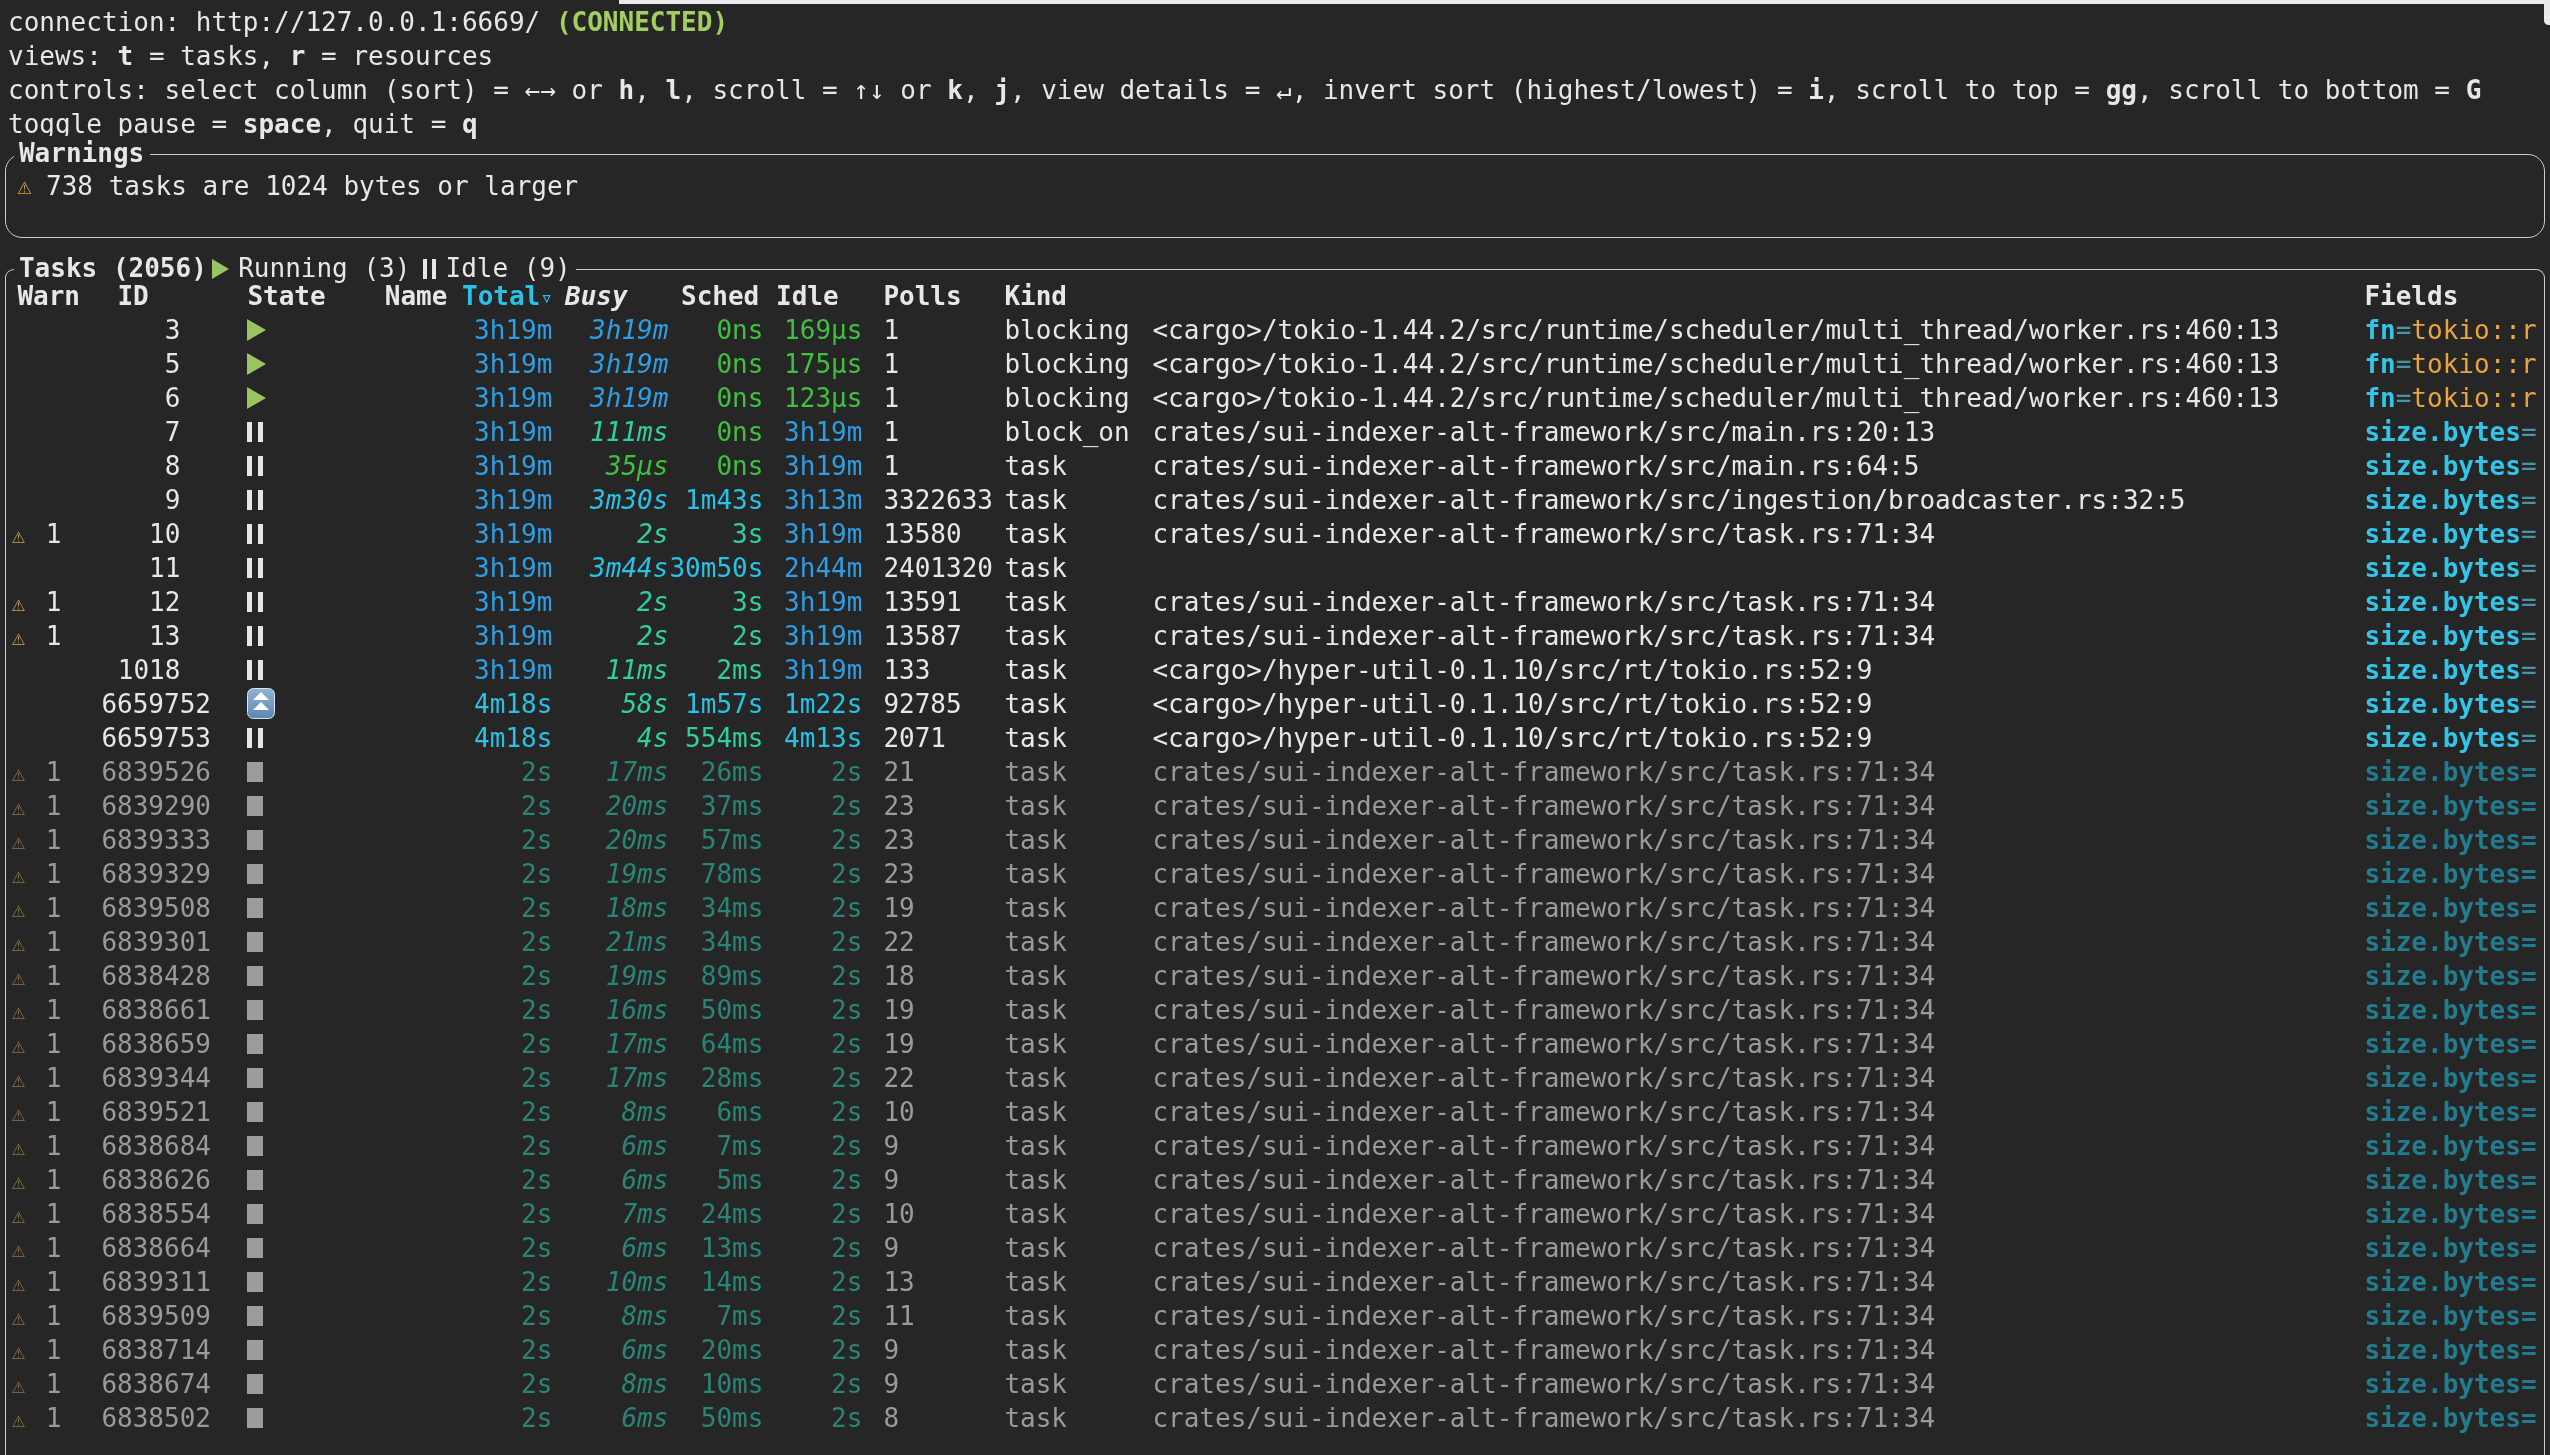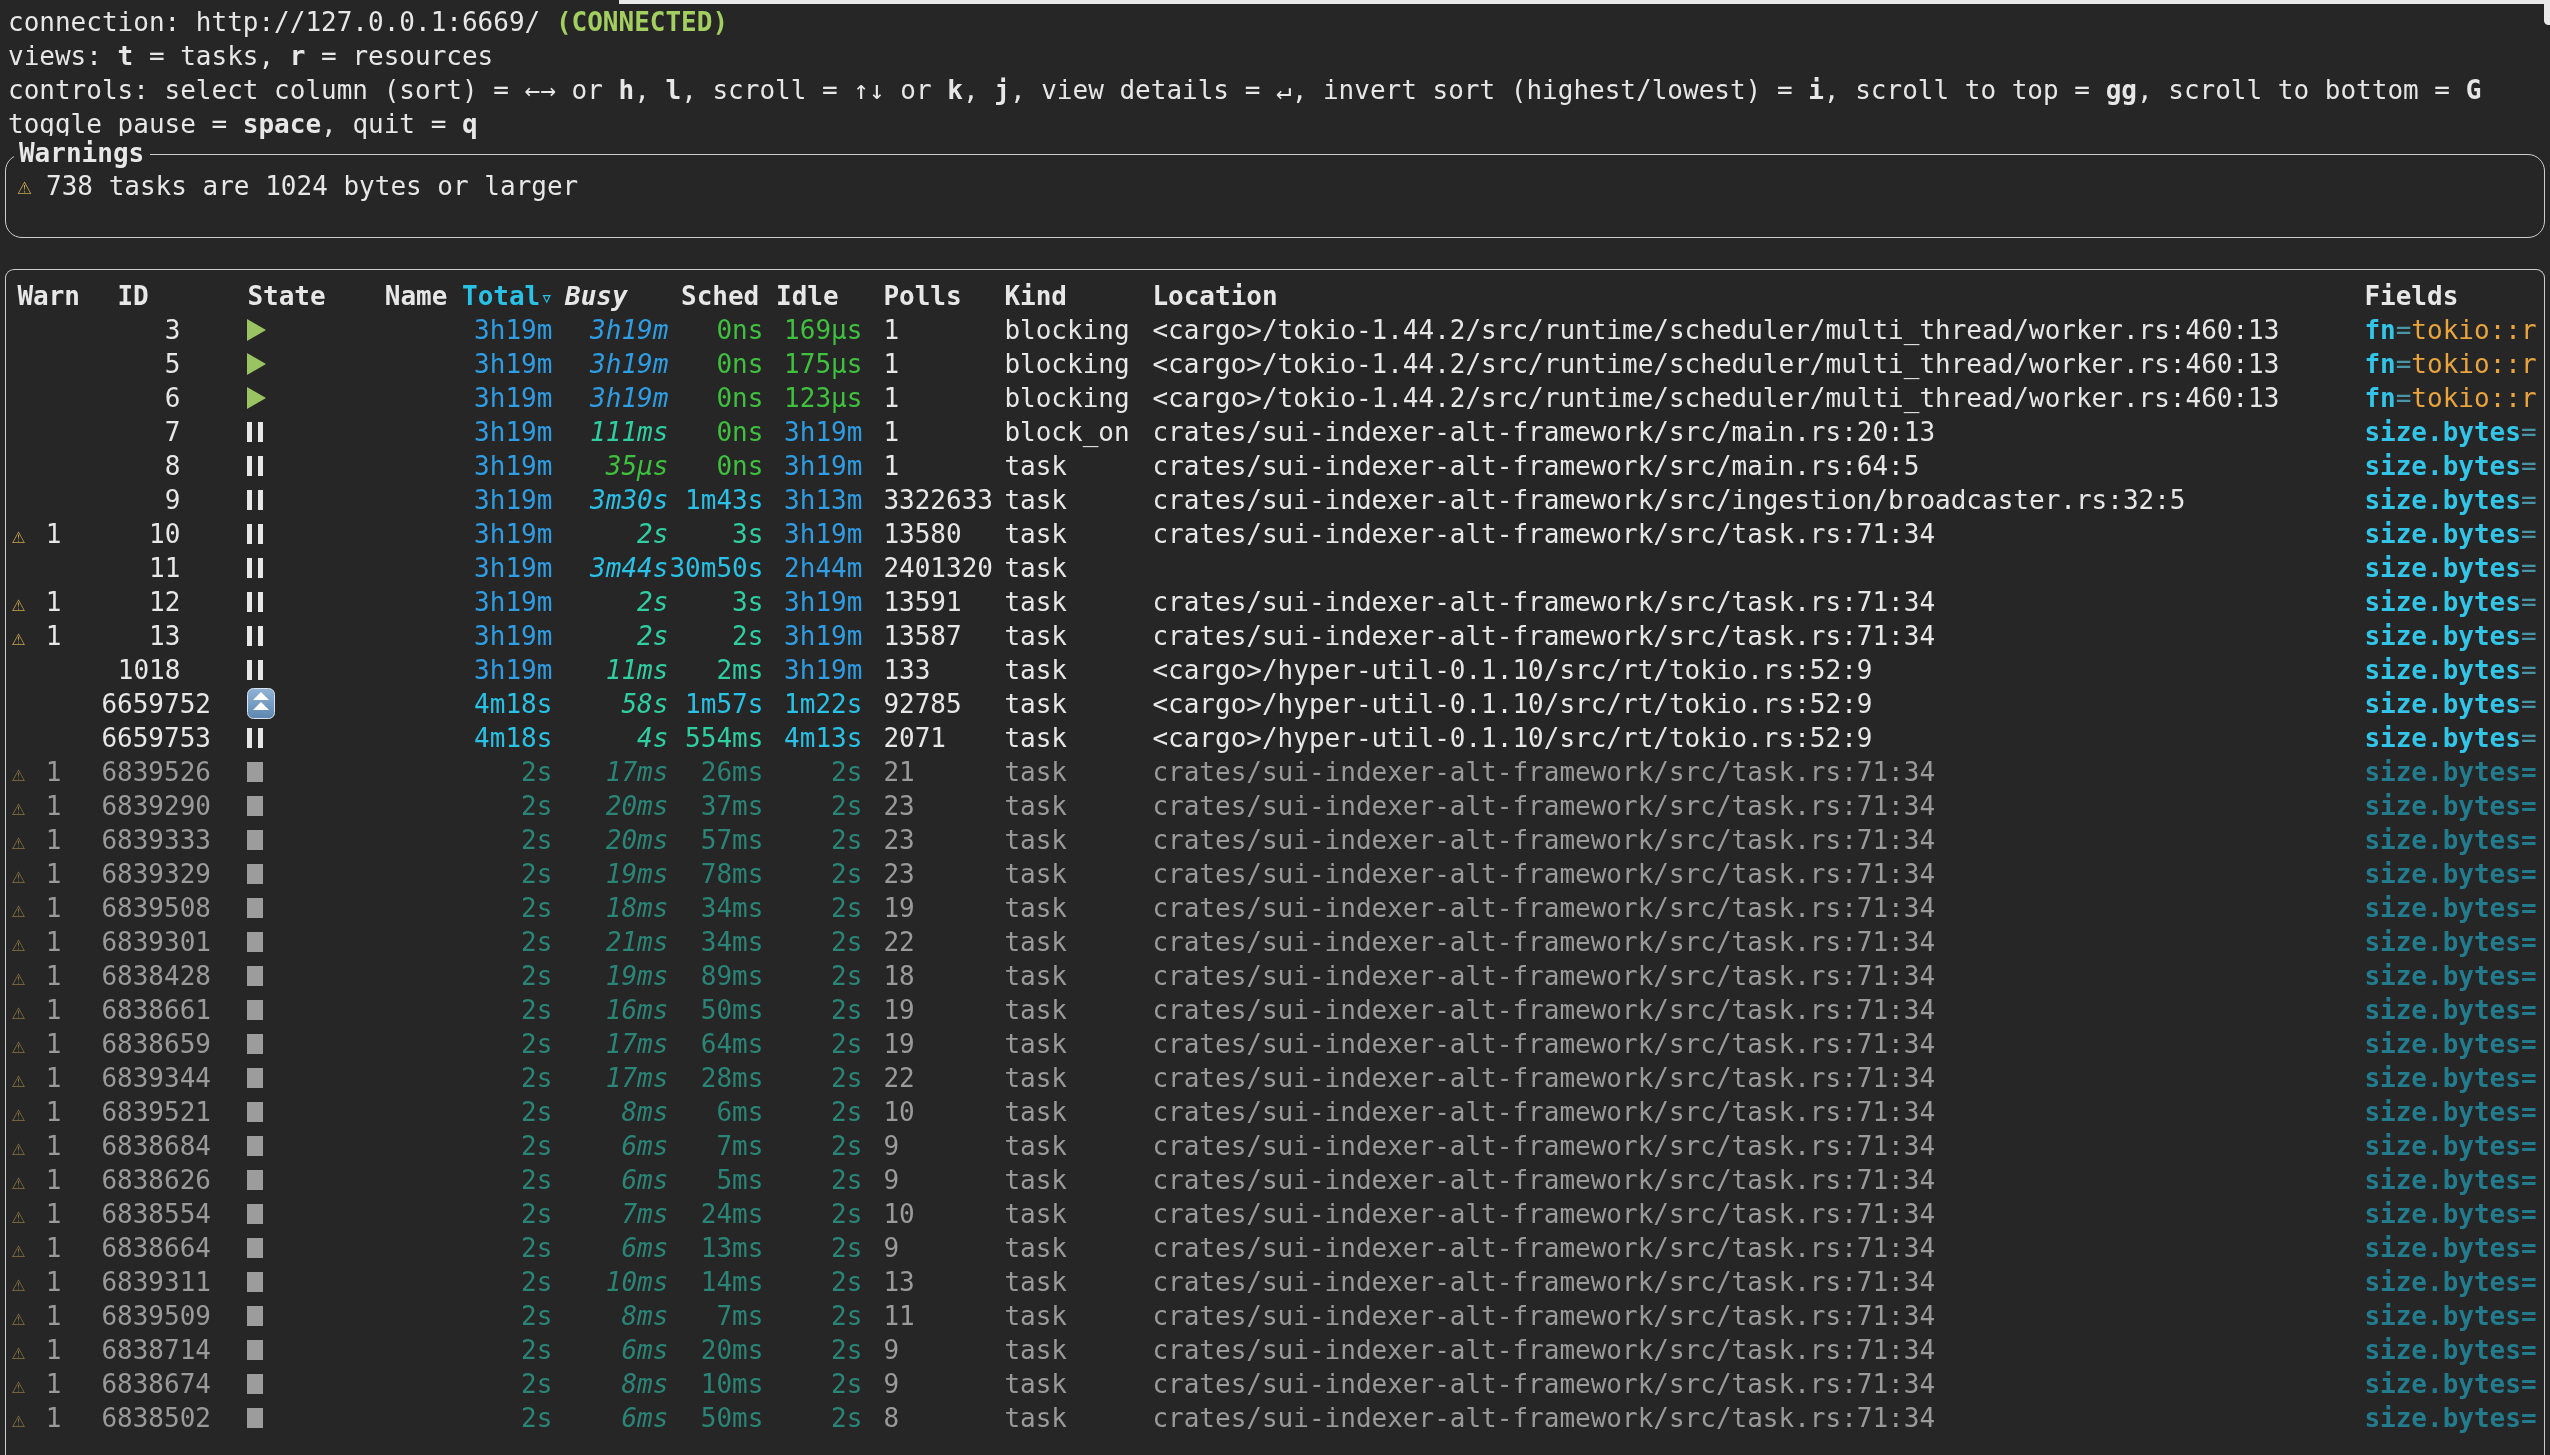--- a/index.html
+++ b/index.html
@@ -100,33 +100,33 @@
 
 <div class="box warnings-box">
   <span class="box-title b">Warnings</span>
   <div class="warn-row">
     <span class="warn-glyph">⚠</span>
     <span>738 tasks are 1024 bytes or larger</span>
   </div>
 </div>
 
 <div class="box tasks-box">
+  <span class="box-title"><span class="b">Tasks (2056)</span><span class="title-play"></span><span>Running (3)</span><span class="title-pause"></span><span>Idle (9)</span></span>
 
   <div class="thead">
     <span class="cell c-warn">Warn</span>
     <span class="cell c-id">ID</span>
     <span class="cell c-state">State</span>
     <span class="cell c-name">Name</span>
     <span class="cell c-total hdr-total"><span>Total</span><span class="sort-arrow">▿</span></span>
     <span class="cell c-busy">Busy</span>
     <span class="cell c-sched">Sched</span>
     <span class="cell c-idle">Idle</span>
     <span class="cell c-polls">Polls</span>
     <span class="cell c-kind">Kind</span>
-    <span class="cell c-loc">Location</span>
     <span class="cell c-fields">Fields</span>
   </div>
 
   <div class="tbody">
       <div class="trow">
     <span class="cell c-warn"><span class="warn-icon" style="visibility: hidden;">⚠</span><span class="warn-count"></span></span>
     <span class="cell c-id">3</span>
     <span class="cell c-state"><span class="sicon icon-run"></span></span>
     <span class="cell c-name"></span>
     <span class="cell c-total dur-h">3h19m</span>

